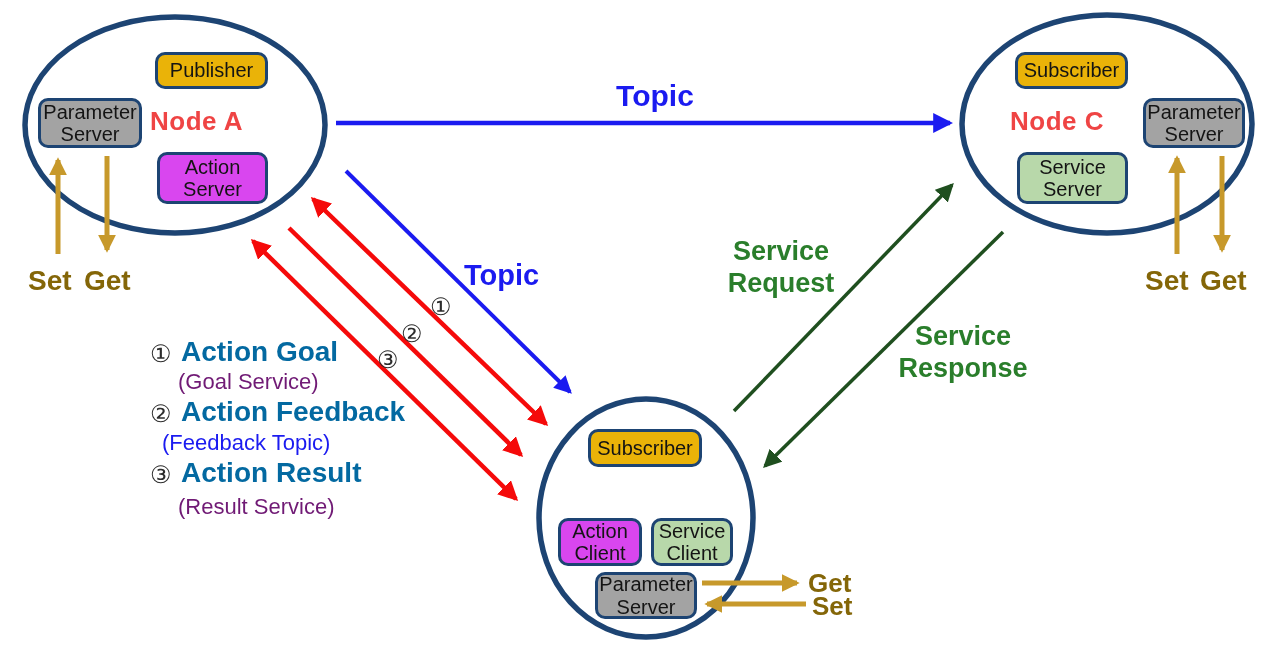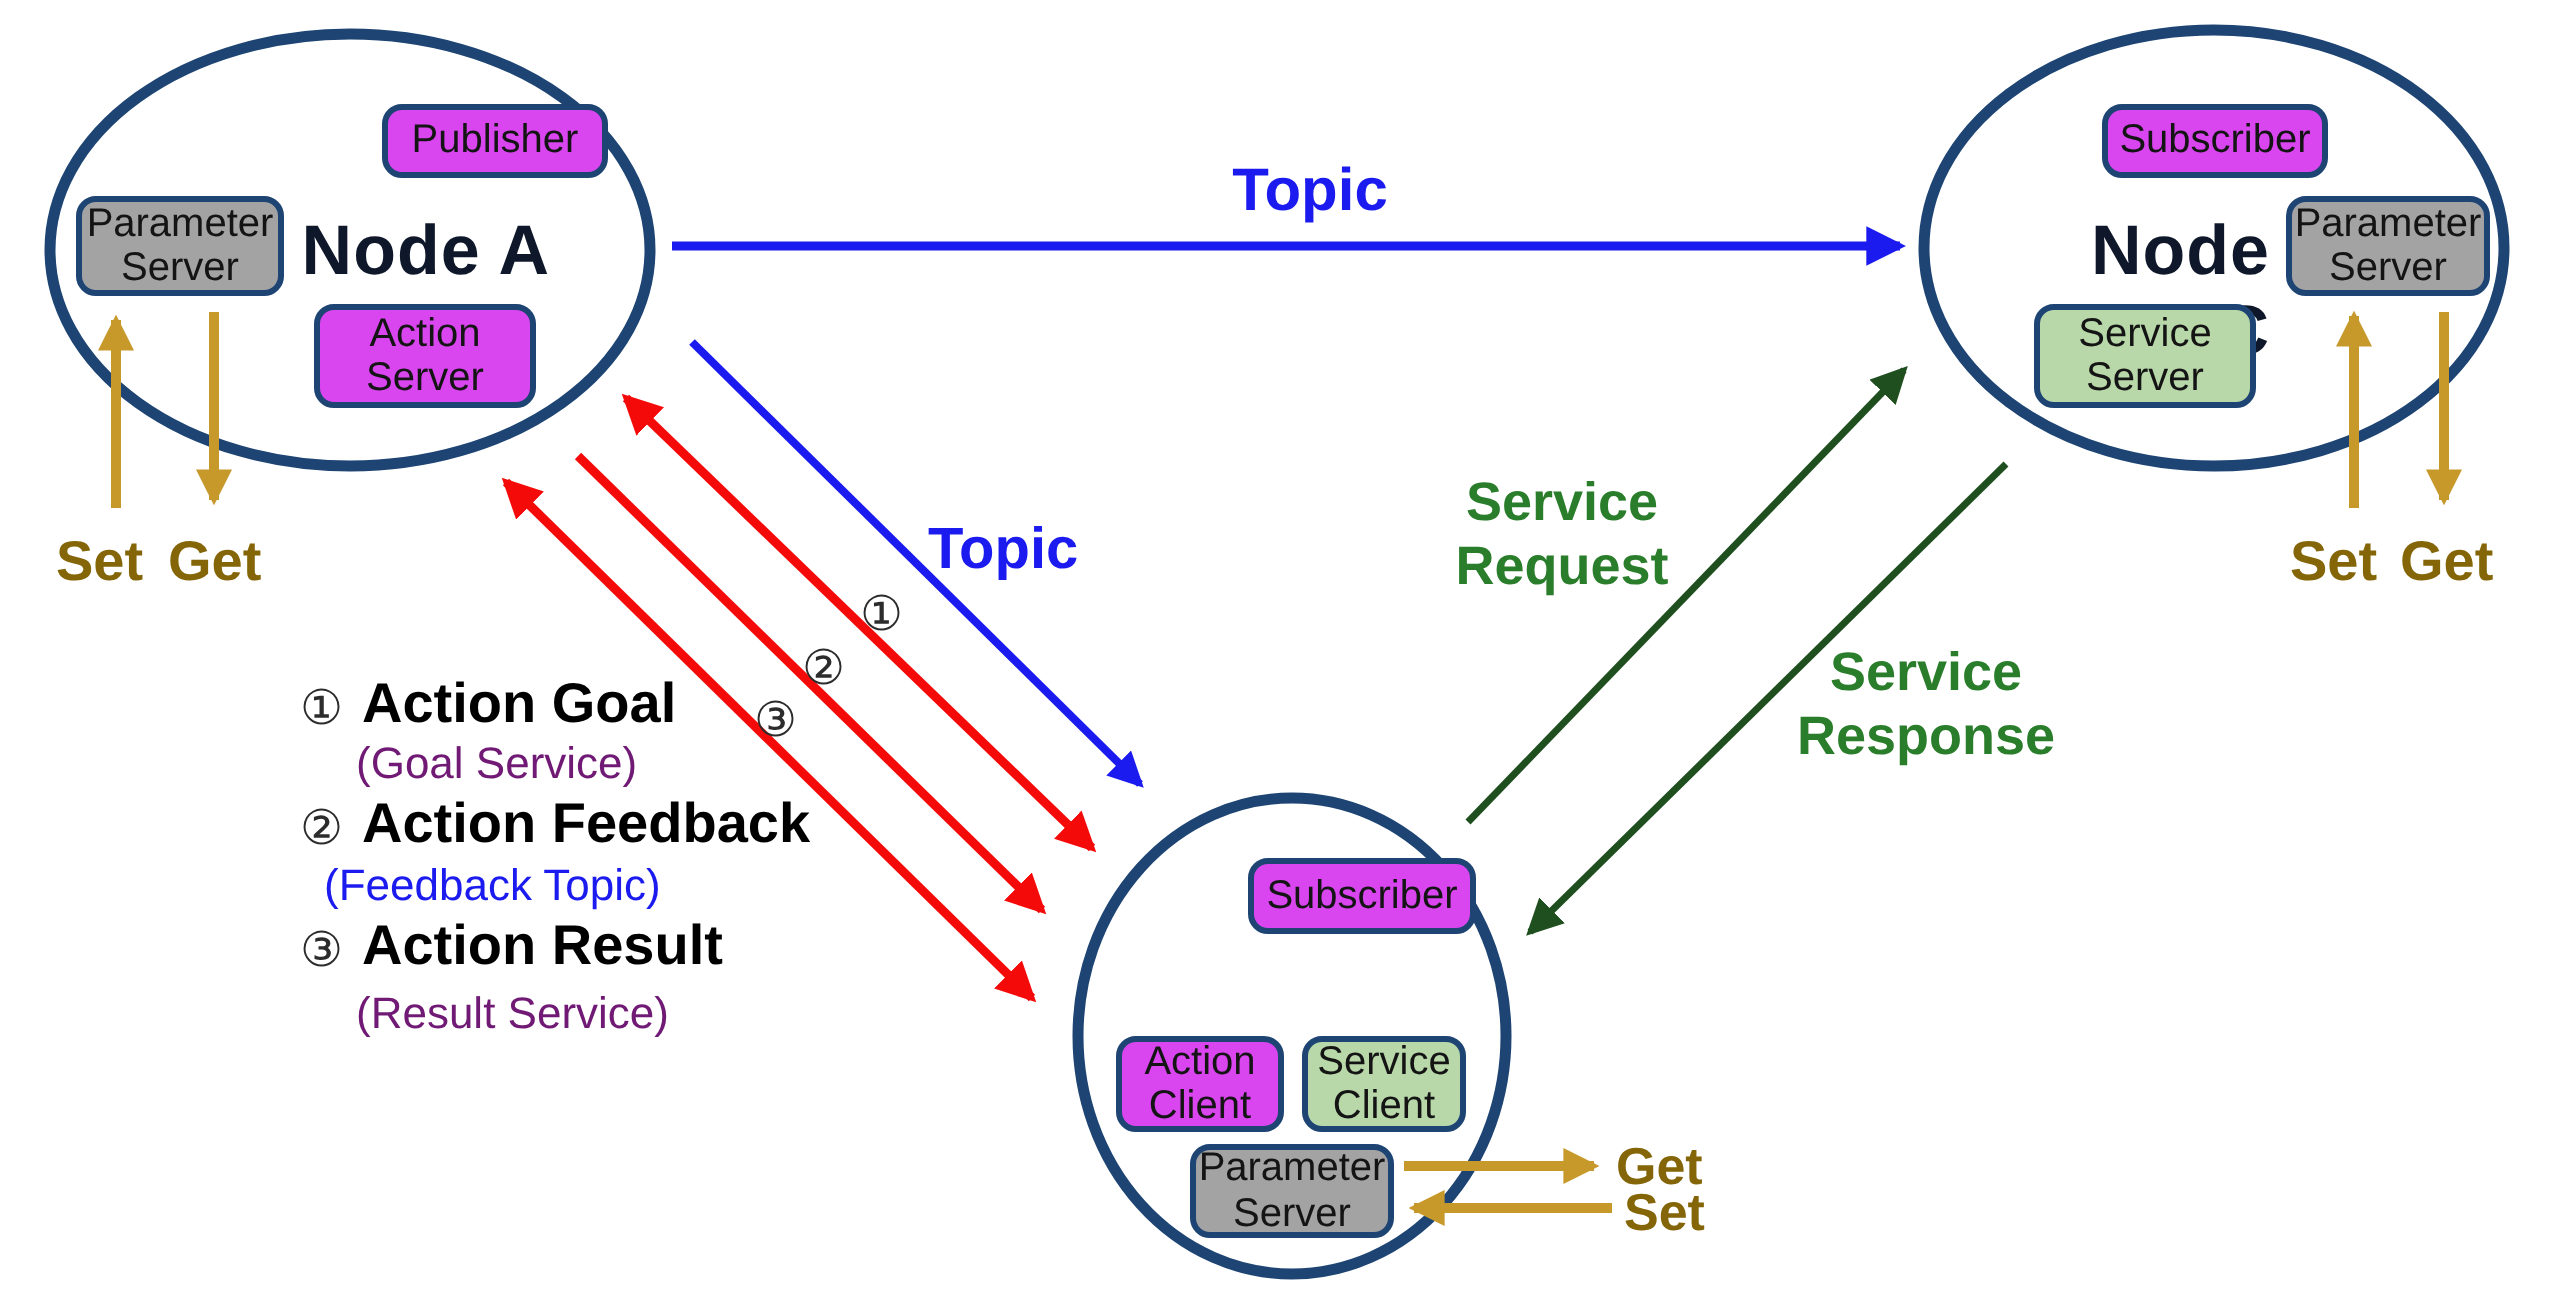--- a/index.html
+++ b/index.html
@@ -7,34 +7,34 @@
     position:relative;width:1280px;height:649px;background:#ffffff;overflow:hidden;
     font-family:"Liberation Sans", sans-serif;
   }
   svg{position:absolute;left:0;top:0;}
   .box{
     position:absolute;display:flex;align-items:center;justify-content:center;
     text-align:center;border:3px solid #1d4473;border-radius:10px;
     font-size:20px;line-height:1.12;color:#141414;white-space:pre-line;
     box-sizing:border-box;padding:1px 4px;
   }
-  .box-blue{background:#d946ef;margin-left:36px;}
+  .box-blue{background:#eab308;}
   .box-pink{background:#d946ef;}
   .box-green{background:#b8d8aa;}
   .box-yellow{background:#a3a3a3;}
   .node-title{
-    position:absolute;font-size:35px;font-weight:bold;color:#0f172a;
-    text-align:right;letter-spacing:0.5px;
+    position:absolute;font-size:26px;font-weight:bold;color:#ef4444;
+    text-align:left;letter-spacing:0.5px;
   }
   .lbl-blue{position:absolute;color:#1b1bf0;font-weight:bold;font-size:29px;}
   .lbl-green{position:absolute;color:#2a7e2b;font-weight:bold;font-size:27px;text-align:center;line-height:1.18;white-space:pre-line;}
   .lbl-gold{position:absolute;color:#846608;font-weight:bold;font-size:28px;}
   .lbl-gold-sm{position:absolute;color:#846608;font-weight:bold;font-size:26px;}
   .circ-num{position:absolute;color:#2c2c2c;font-size:24px;}
-  .legend-title{position:absolute;color:#000000;font-weight:bold;font-size:28px;white-space:nowrap;}
+  .legend-title{position:absolute;color:#0369a1;font-weight:bold;font-size:28px;white-space:nowrap;}
   .legend-sub-green{position:absolute;color:#701a75;font-size:22px;white-space:nowrap;}
   .legend-sub-blue{position:absolute;color:#1b1bf0;font-size:22px;white-space:nowrap;}
 </style>
 </head>
 <body>
 
 <div class="canvas">
 
   <svg width="1280" height="649" viewBox="0 0 1280 649">
     <defs>

